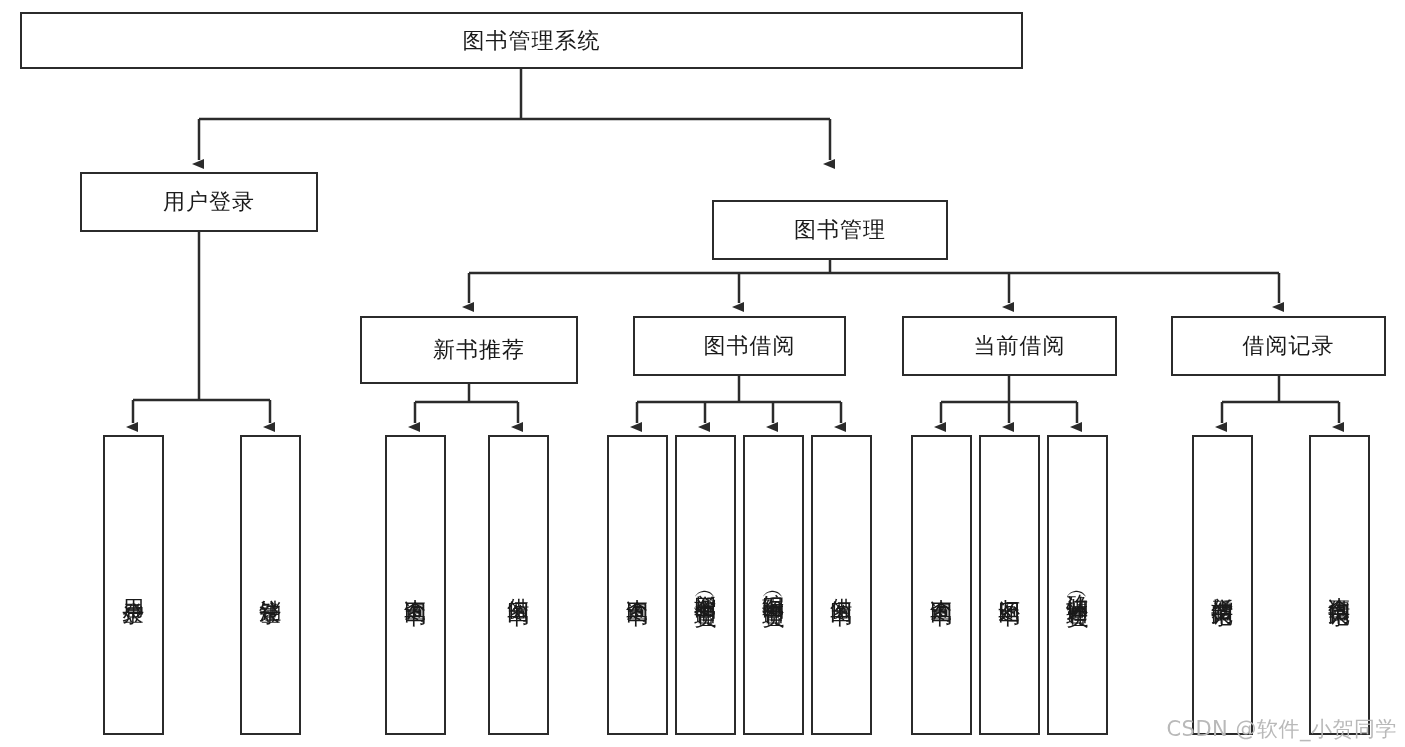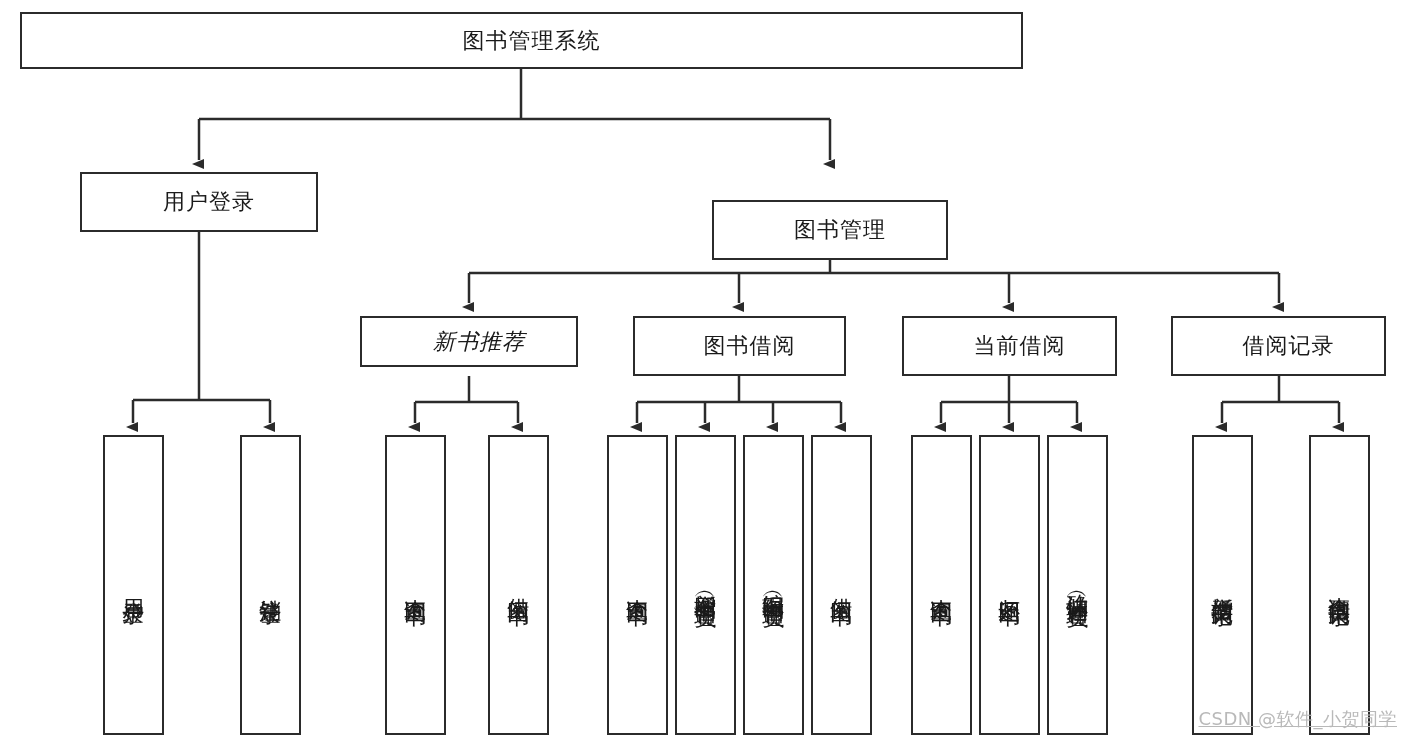--- a/index.html
+++ b/index.html
@@ -54,27 +54,26 @@
     padding: 6px 0;
     white-space: nowrap;
   }
   .node-v.multiline {
     white-space: normal;
   }
   
   #watermark {
     position: absolute;
     right: 8px;
-    bottom: 16px;
-    font-size: 18px;
+    bottom: 4px;
+    font-size: 21px;
     color: #b9b9b9;
     letter-spacing: 0.5px;
     white-space: nowrap;
     pointer-events: none;
-    text-decoration: underline;
   }
 </style>
 </head>
 <body>
 
 <div id="diagram-root">
 
   <svg id="diagram-svg" viewBox="0 0 1405 747" xmlns="http://www.w3.org/2000/svg">
     <defs>
       <marker id="arrow" markerWidth="12" markerHeight="12" refX="1" refY="5" orient="auto" markerUnits="userSpaceOnUse">
@@ -131,21 +130,21 @@
   </div>
 
   <div class="node node-h" style="left:80px; top:172px; width:238px; height:60px;">
     <span>用户登录</span>
   </div>
 
   <div class="node node-h" style="left:712px; top:172px; width:236px; height:60px;margin-top:28px;">
     <span>图书管理</span>
   </div>
 
-  <div class="node node-h" style="left:360px; top:316px; width:218px; height:51px;font-style:italic;">
+  <div class="node node-h" style="left:360px; top:316px; width:218px; height:68px;">
     <span>新书推荐</span>
   </div>
 
   <div class="node node-h" style="left:633px; top:316px; width:213px; height:60px;justify-content:center;">
     <span>图书借阅</span>
   </div>
 
   <div class="node node-h" style="left:1171px; top:316px; width:215px; height:60px;">
     <span>借阅记录</span>
   </div>

